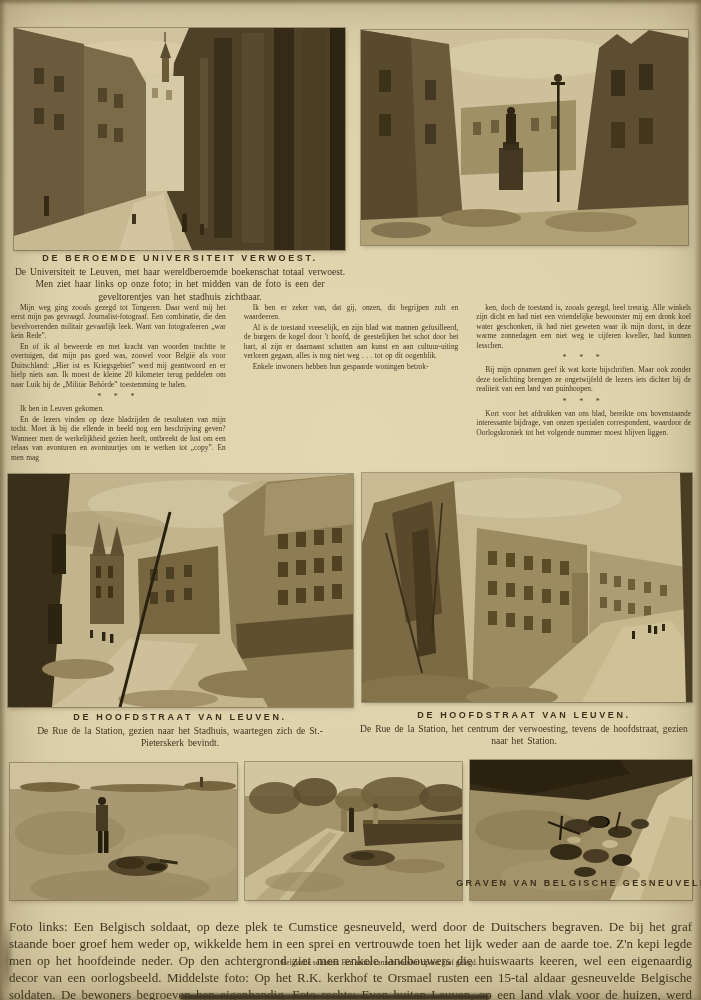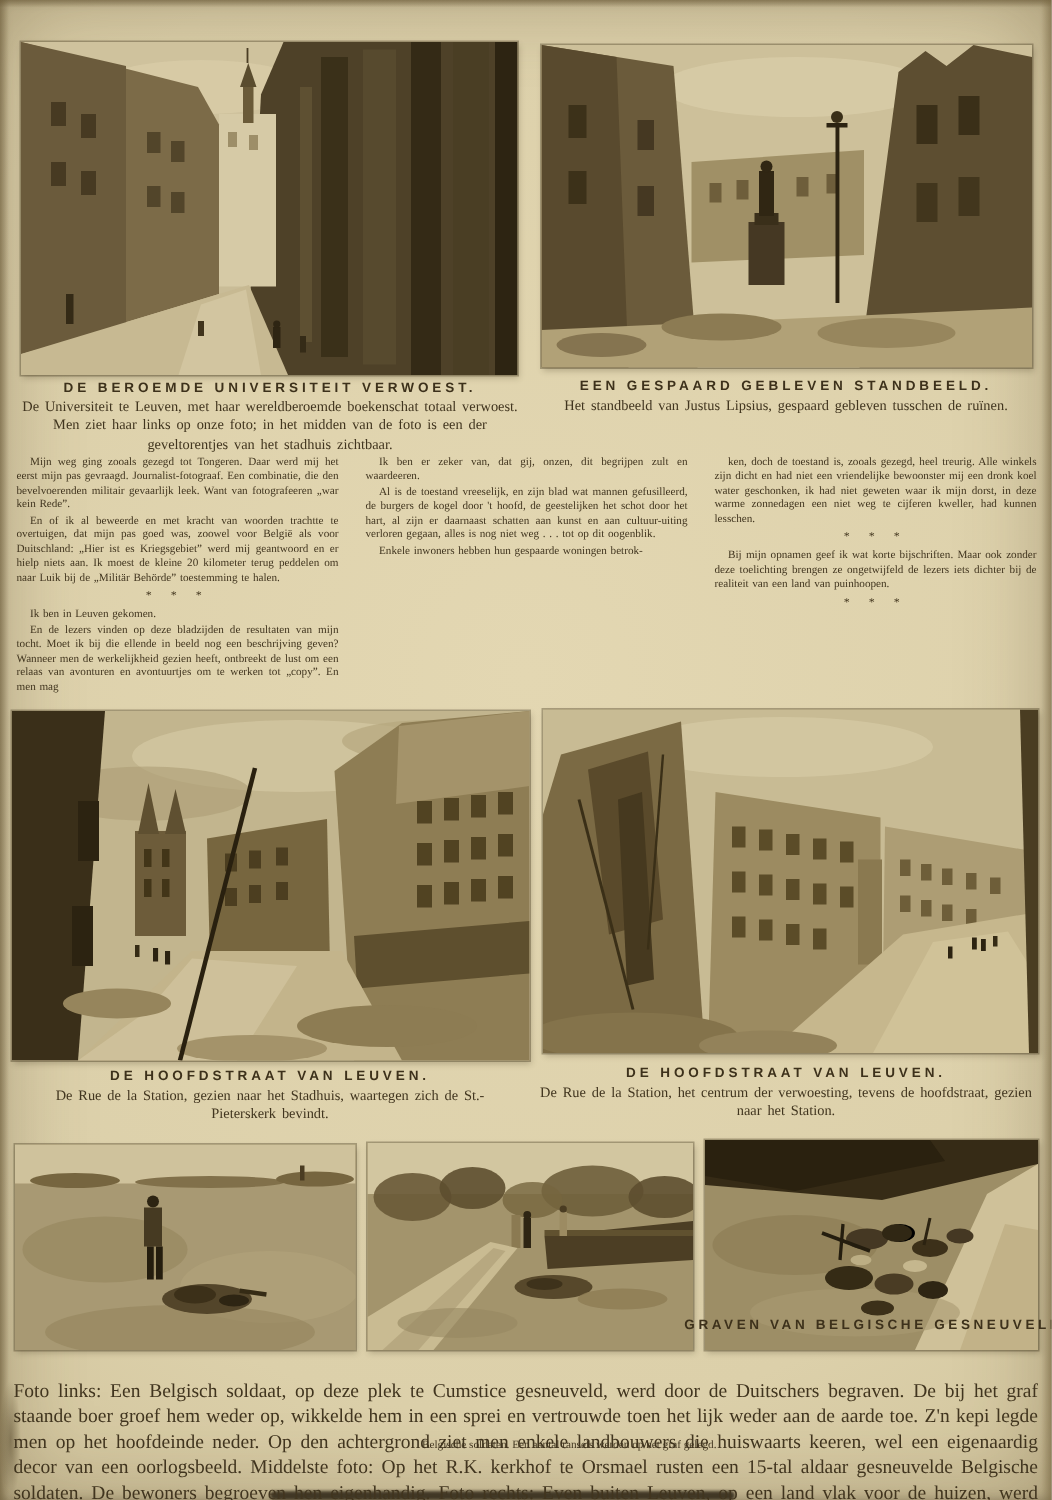--- a/index.html
+++ b/index.html
@@ -138,43 +138,40 @@
       <ellipse cx="230" cy="192" rx="46" ry="10" fill="#97865d"></ellipse>
       <ellipse cx="40" cy="200" rx="30" ry="8" fill="#857450"></ellipse>
     </svg>
   </div>
 
   <div class="cap" style="left:10px;top:253px;width:340px;">
     <div class="cap-title">DE BEROEMDE UNIVERSITEIT VERWOEST.</div>
     <div class="cap-body">De Universiteit te Leuven, met haar wereldberoemde boekenschat totaal verwoest. Men ziet haar links op onze foto; in het midden van de foto is een der geveltorentjes van het stadhuis zichtbaar.</div>
   </div>
 
-  <div class="cap" style="left:356px;top:252px;width:336px;">
-    <div class="cap-title">EEN GESPAARD GEBLEVEN STANDBEELD.</div>
-    <div class="cap-body">Het standbeeld van Justus Lipsius, gespaard gebleven tusschen de ruïnen.</div>
-  </div>
 
   <div class="article">
     <div class="col">
       <p>Mijn weg ging zooals gezegd tot Tongeren. Daar werd mij het eerst mijn pas gevraagd. Journalist-fotograaf. Een combinatie, die den bevelvoerenden militair gevaarlijk leek. Want van fotografeeren „war kein Rede”.</p>
       <p>En of ik al beweerde en met kracht van woorden trachtte te overtuigen, dat mijn pas goed was, zoowel voor België als voor Duitschland: „Hier ist es Kriegsgebiet” werd mij geantwoord en er hielp niets aan. Ik moest de kleine 20 kilometer terug peddelen om naar Luik bij de „Militär Behörde” toestemming te halen.</p>
       <p class="sep">* * *</p>
       <p>Ik ben in Leuven gekomen.</p>
       <p>En de lezers vinden op deze bladzijden de resultaten van mijn tocht. Moet ik bij die ellende in beeld nog een beschrijving geven? Wanneer men de werkelijkheid gezien heeft, ontbreekt de lust om een relaas van avonturen en avontuurtjes om te werken tot „copy”. En men mag</p>
     </div>
     <div class="col">
       <p>Ik ben er zeker van, dat gij, onzen, dit begrijpen zult en waardeeren.</p>
       <p>Al is de toestand vreeselijk, en zijn blad wat mannen gefusilleerd, de burgers de kogel door 't hoofd, de geestelijken het schot door het hart, al zijn er daarnaast schatten aan kunst en aan cultuur-uiting verloren gegaan, alles is nog niet weg . . . tot op dit oogenblik.</p>
       <p>Enkele inwoners hebben hun gespaarde woningen betrok-</p>
     </div>
     <div class="col">
       <p>ken, doch de toestand is, zooals gezegd, heel treurig. Alle winkels zijn dicht en had niet een vriendelijke bewoonster mij een dronk koel water geschonken, ik had niet geweten waar ik mijn dorst, in deze warme zonnedagen een niet weg te cijferen kweller, had kunnen lesschen.</p>
       <p class="sep">* * *</p>
       <p>Bij mijn opnamen geef ik wat korte bijschriften. Maar ook zonder deze toelichting brengen ze ongetwijfeld de lezers iets dichter bij de realiteit van een land van puinhoopen.</p>
       <p class="sep">* * *</p>
+      <p>Kort voor het afdrukken van ons blad, bereikte ons bovenstaande interessante bijdrage, van onzen specialen correspondent, waardoor de Oorlogskroniek tot het volgende nummer moest blijven liggen.</p>
     </div>
   </div>
 
   <div class="photo" style="left:8px;top:474px;width:345px;height:233px;">
     <svg width="345" height="233" viewBox="0 0 345 233">
       <rect width="345" height="233" fill="#c2b58e"></rect>
       <ellipse cx="190" cy="30" rx="110" ry="24" fill="#d0c49e" opacity=".9"></ellipse>
       <ellipse cx="90" cy="55" rx="70" ry="18" fill="#ab9c74" opacity=".6"></ellipse>
       <ellipse cx="280" cy="20" rx="60" ry="14" fill="#b5a67e" opacity=".7"></ellipse>
 

